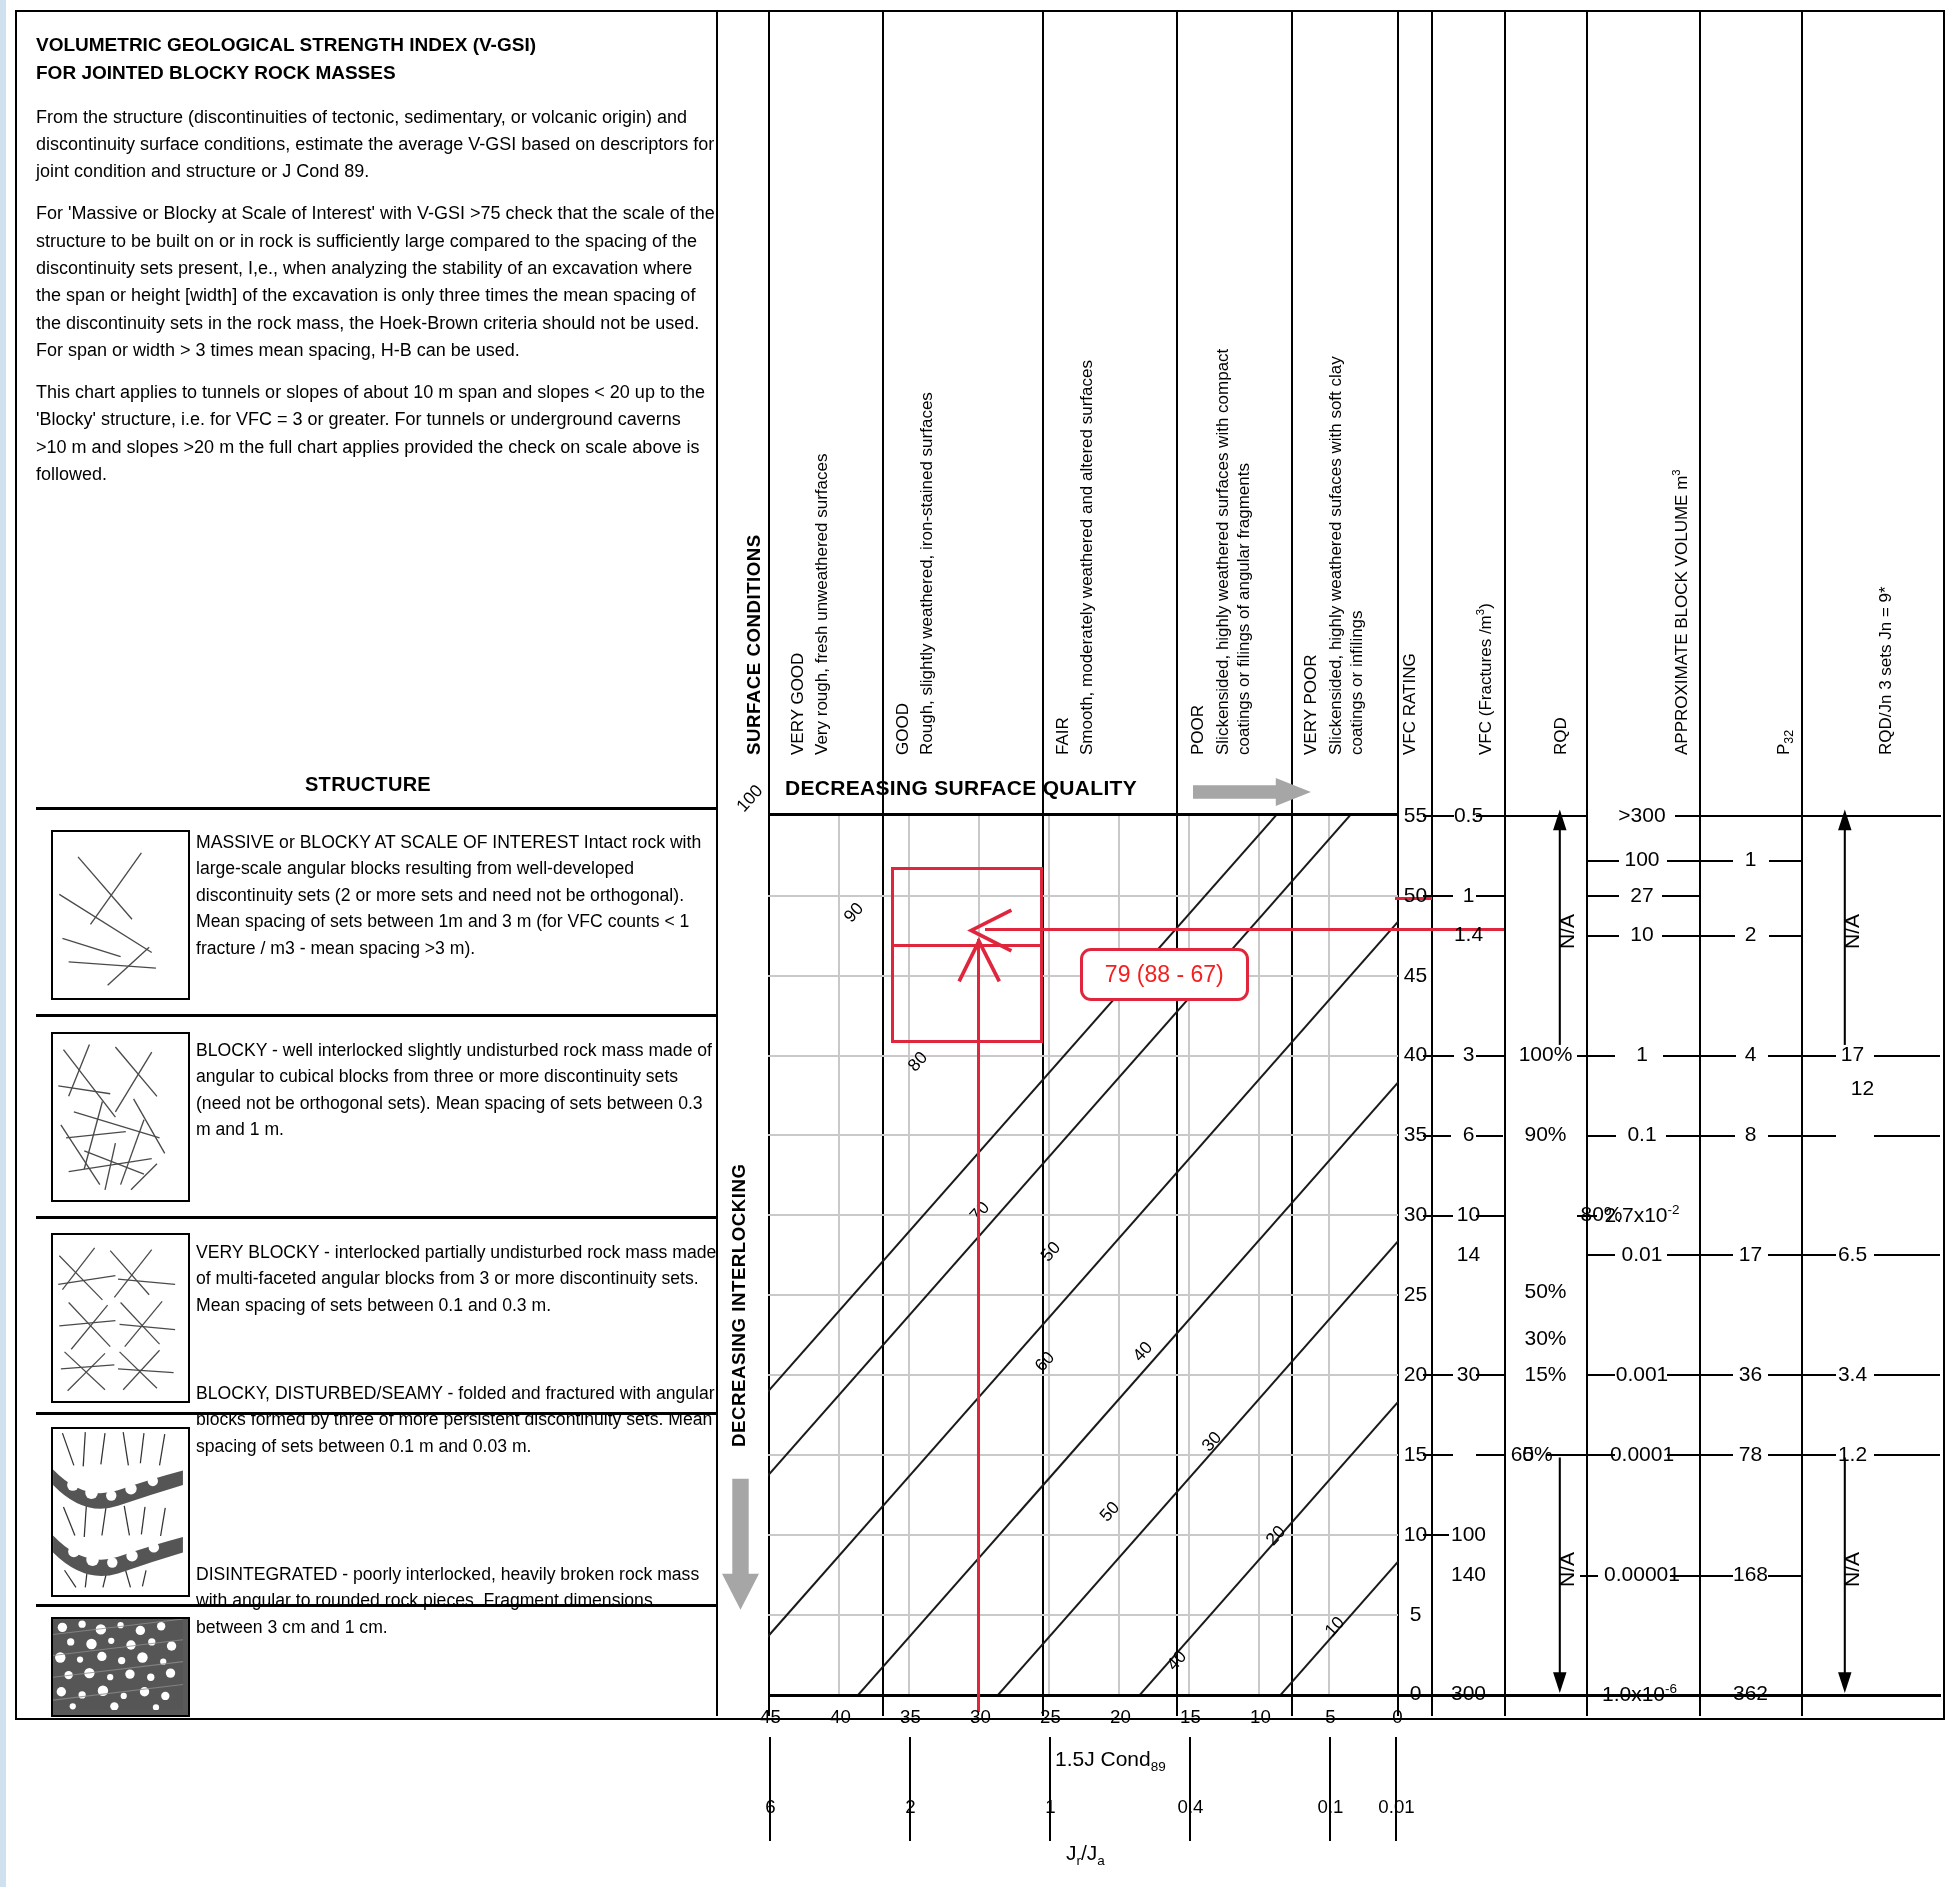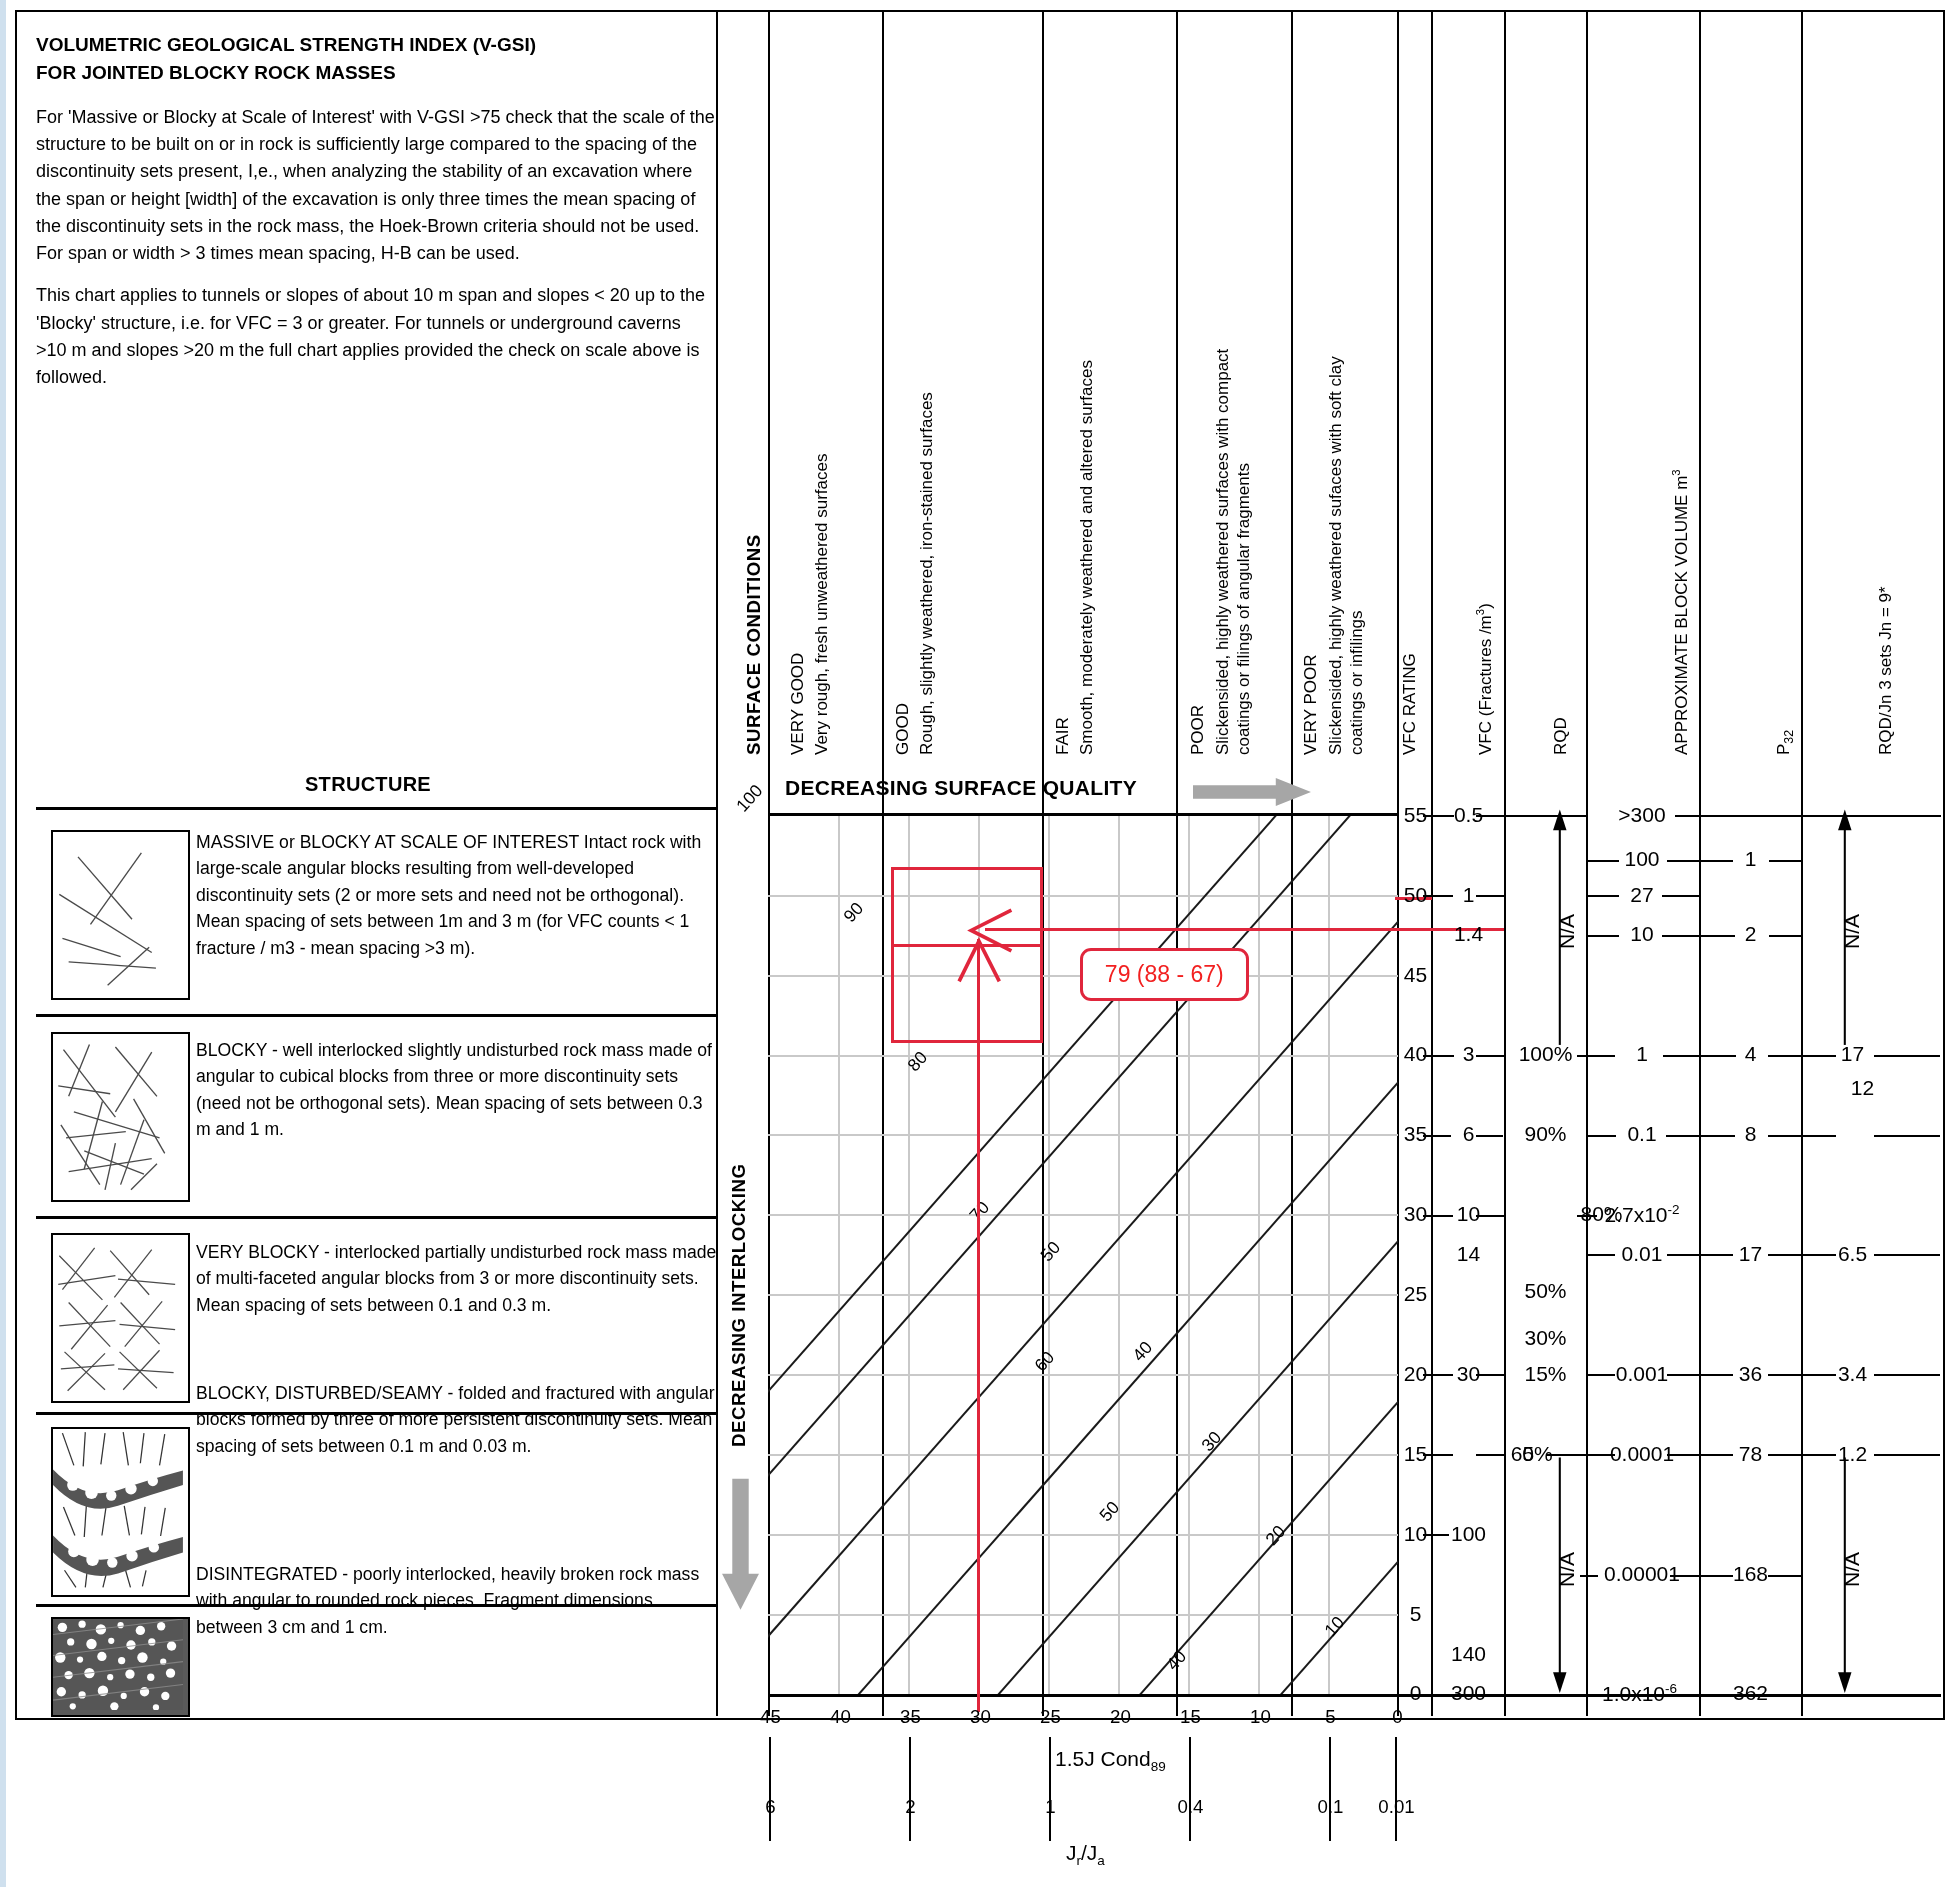--- a/index.html
+++ b/index.html
@@ -48,20 +48,21 @@
 <div id="page">
 
   <div class="outerborder" style="left:14.5px;top:10.4px;width:1926px;height:1706px;border-width:2.6px;"></div>
   <div class="sideband" style="left:0;top:0;width:6.2px;height:1887px;"></div>
 
   <div id="leftpanel">
     <div class="title">
       <div>VOLUMETRIC GEOLOGICAL STRENGTH INDEX (V-GSI)</div>
       <div>FOR JOINTED BLOCKY ROCK MASSES</div>
     </div>
+    <p class="para">From the structure (discontinuities of tectonic, sedimentary, or volcanic origin) and discontinuity surface conditions, estimate the average V-GSI based on descriptors for joint condition and structure or J Cond 89.</p>
     <p class="para">For 'Massive or Blocky at Scale of Interest' with V-GSI &gt;75 check that the scale of the structure to be built on or in rock is sufficiently large compared to the spacing of the discontinuity sets present, I,e., when analyzing the stability of an excavation where the span or height [width] of the excavation is only three times the mean spacing of the discontinuity sets in the rock mass, the Hoek-Brown criteria should not be used. For span or width &gt; 3 times mean spacing, H-B can be used.</p>
     <p class="para">This chart applies to tunnels or slopes of about 10 m span and slopes &lt; 20 up to the 'Blocky' structure, i.e. for  VFC = 3 or greater. For tunnels or  underground caverns &gt;10 m and slopes &gt;20 m the full chart applies provided the check on scale above is followed.</p>
   </div>
   <div class="structure-hdr" style="position:absolute;left:171px;top:773px;width:394px;">STRUCTURE</div>
 
   <div class="hline" style="left:36px;top:807px;width:680px;height:2.6px;"></div>
 
   <div class="sbox" style="left:51px;top:830px;width:135px;height:166px;">
     <svg width="130" height="161" viewBox="0 0 250 310">
       <g stroke="#4a4a4a" stroke-width="2.6" fill="none">
@@ -361,21 +362,21 @@
   <div class="colval" style="left:1435px;top:803px;width:67px;">0.5</div>
   <div class="colval" style="left:1435px;top:883px;width:67px;">1</div>
   <div class="colval" style="left:1435px;top:922px;width:67px;">1.4</div>
   <div class="colval" style="left:1435px;top:1042px;width:67px;">3</div>
   <div class="colval" style="left:1435px;top:1122px;width:67px;">6</div>
   <div class="colval" style="left:1435px;top:1202px;width:67px;">10</div>
   <div class="colval" style="left:1435px;top:1242px;width:67px;">14</div>
   <div class="colval" style="left:1435px;top:1362px;width:67px;">30</div>
   <div class="colval" style="left:1489px;top:1442px;width:67px;">65</div>
   <div class="colval" style="left:1435px;top:1522px;width:67px;">100</div>
-  <div class="colval" style="left:1435px;top:1642px;width:67px;">140</div>
+  <div class="colval" style="left:1435px;top:1562px;width:67px;">140</div>
   <div class="colval" style="left:1435px;top:1681px;width:67px;">300</div>
 
   <div class="vnum" style="left:1555px;top:949px;font-size:21px;">N/A</div>
   <div class="colval" style="left:1507px;top:1042px;width:77px;">100%</div>
   <div class="colval" style="left:1507px;top:1122px;width:77px;">90%</div>
   <div class="colval" style="left:1563px;top:1202px;width:77px;">80%</div>
   <div class="colval" style="left:1507px;top:1279px;width:77px;">50%</div>
   <div class="colval" style="left:1507px;top:1326px;width:77px;">30%</div>
   <div class="colval" style="left:1507px;top:1362px;width:77px;">15%</div>
   <div class="colval" style="left:1499px;top:1442px;width:77px;">0%</div>

